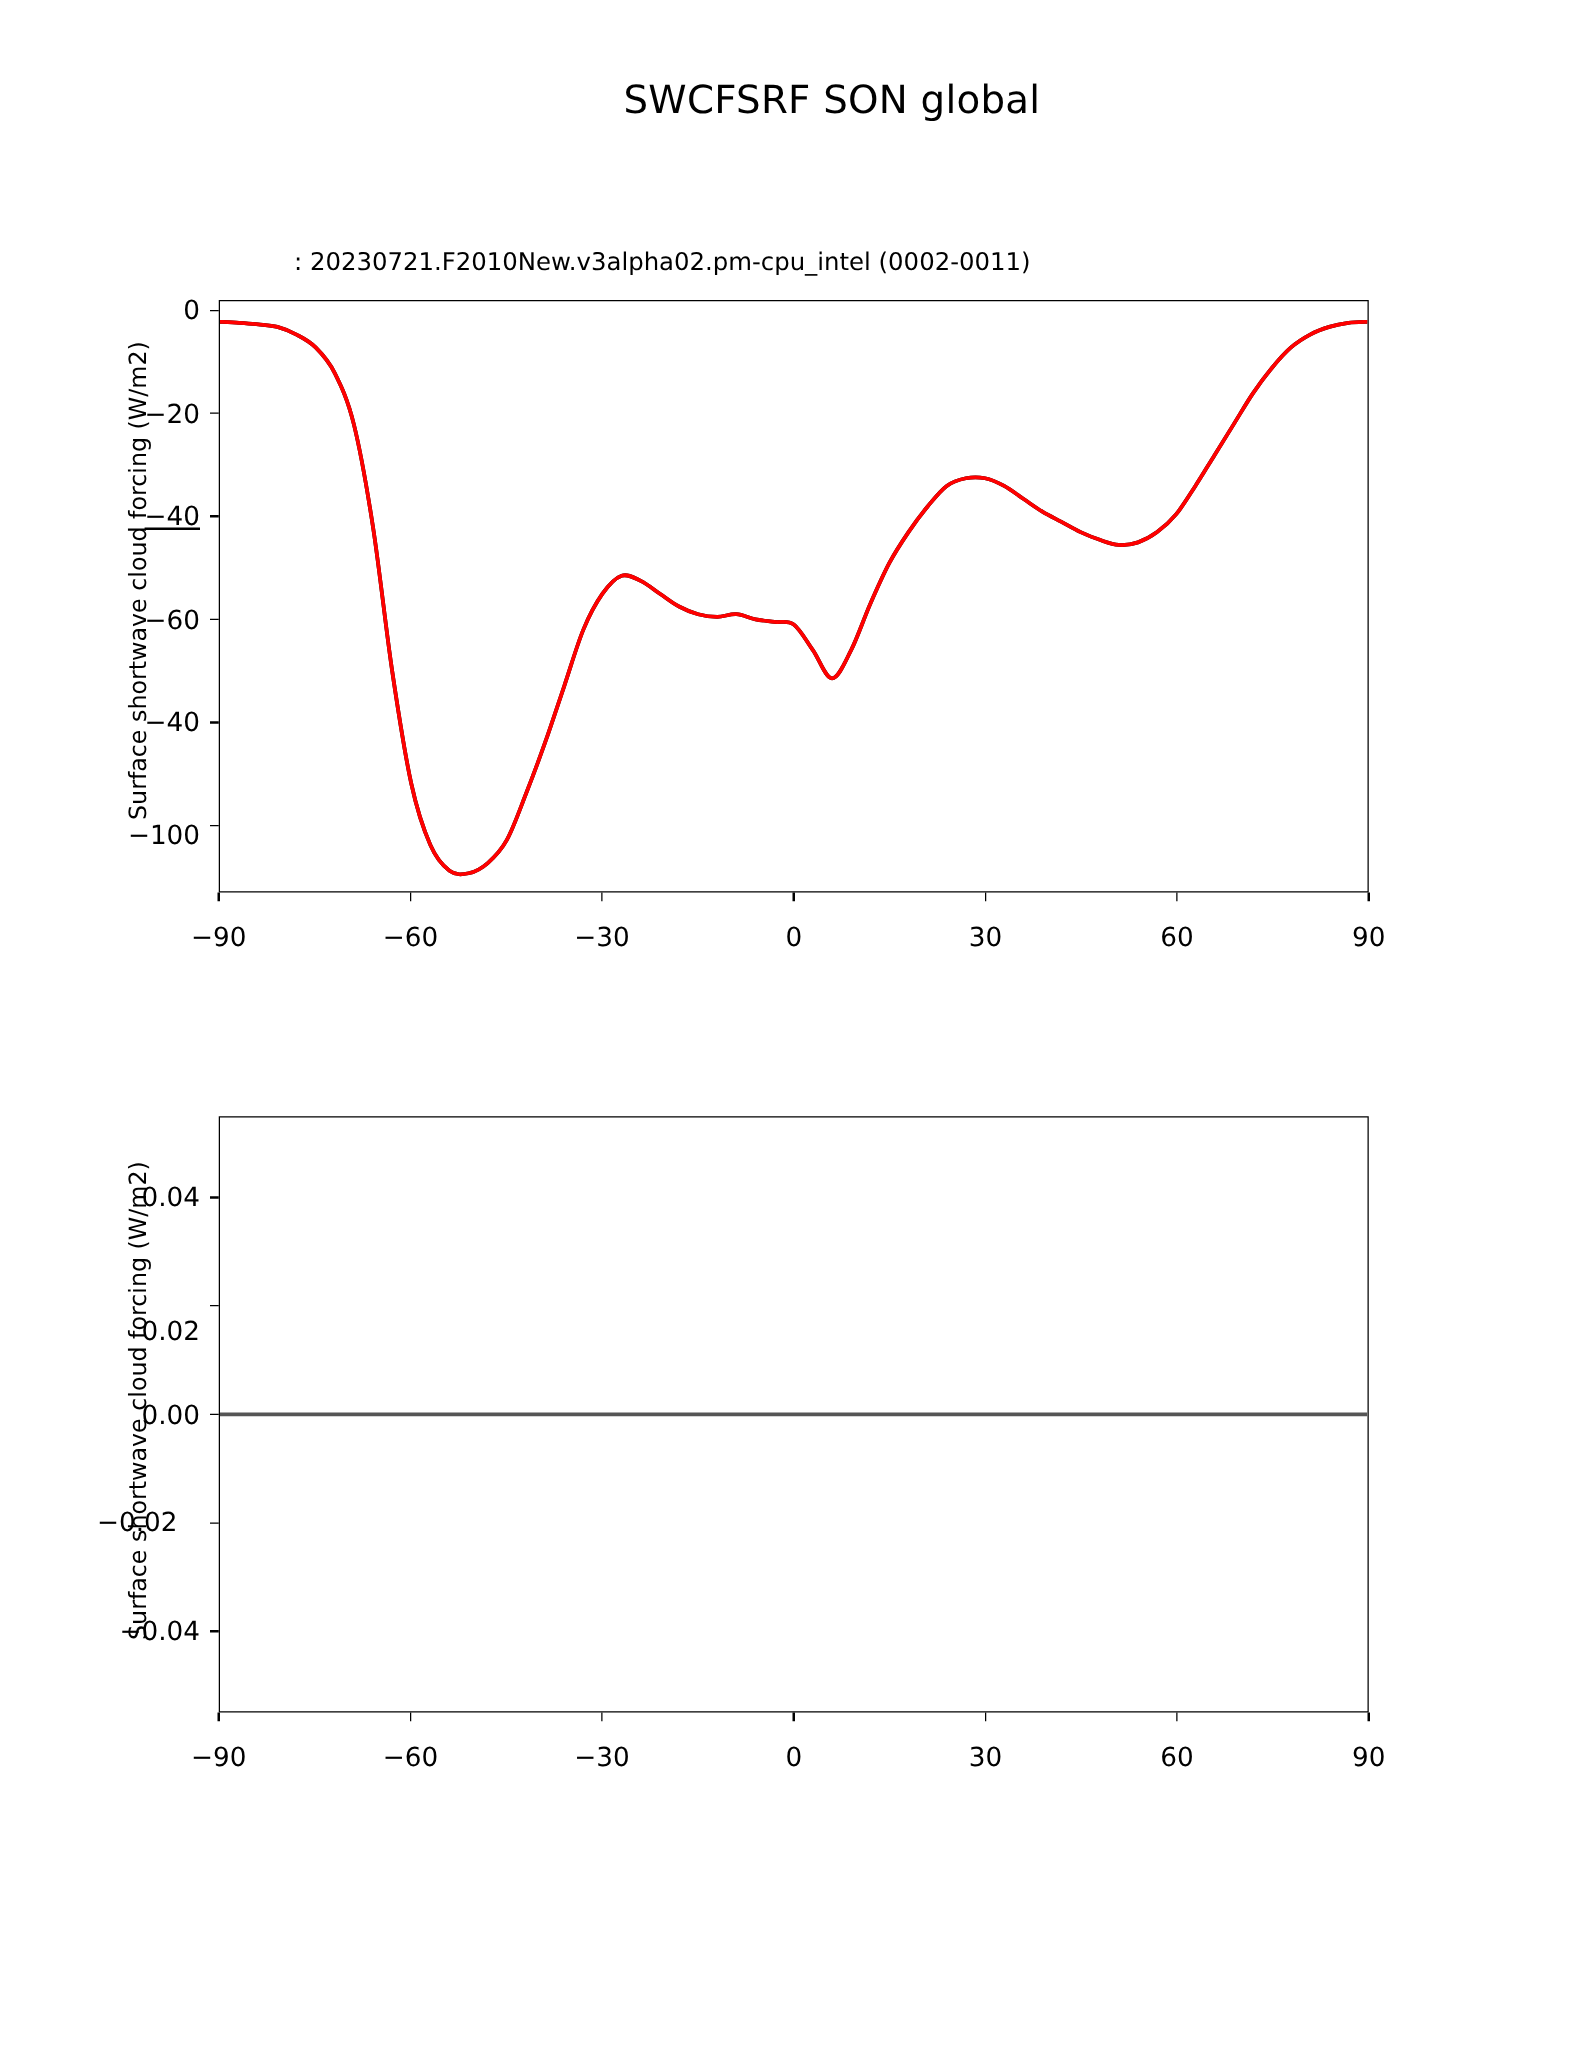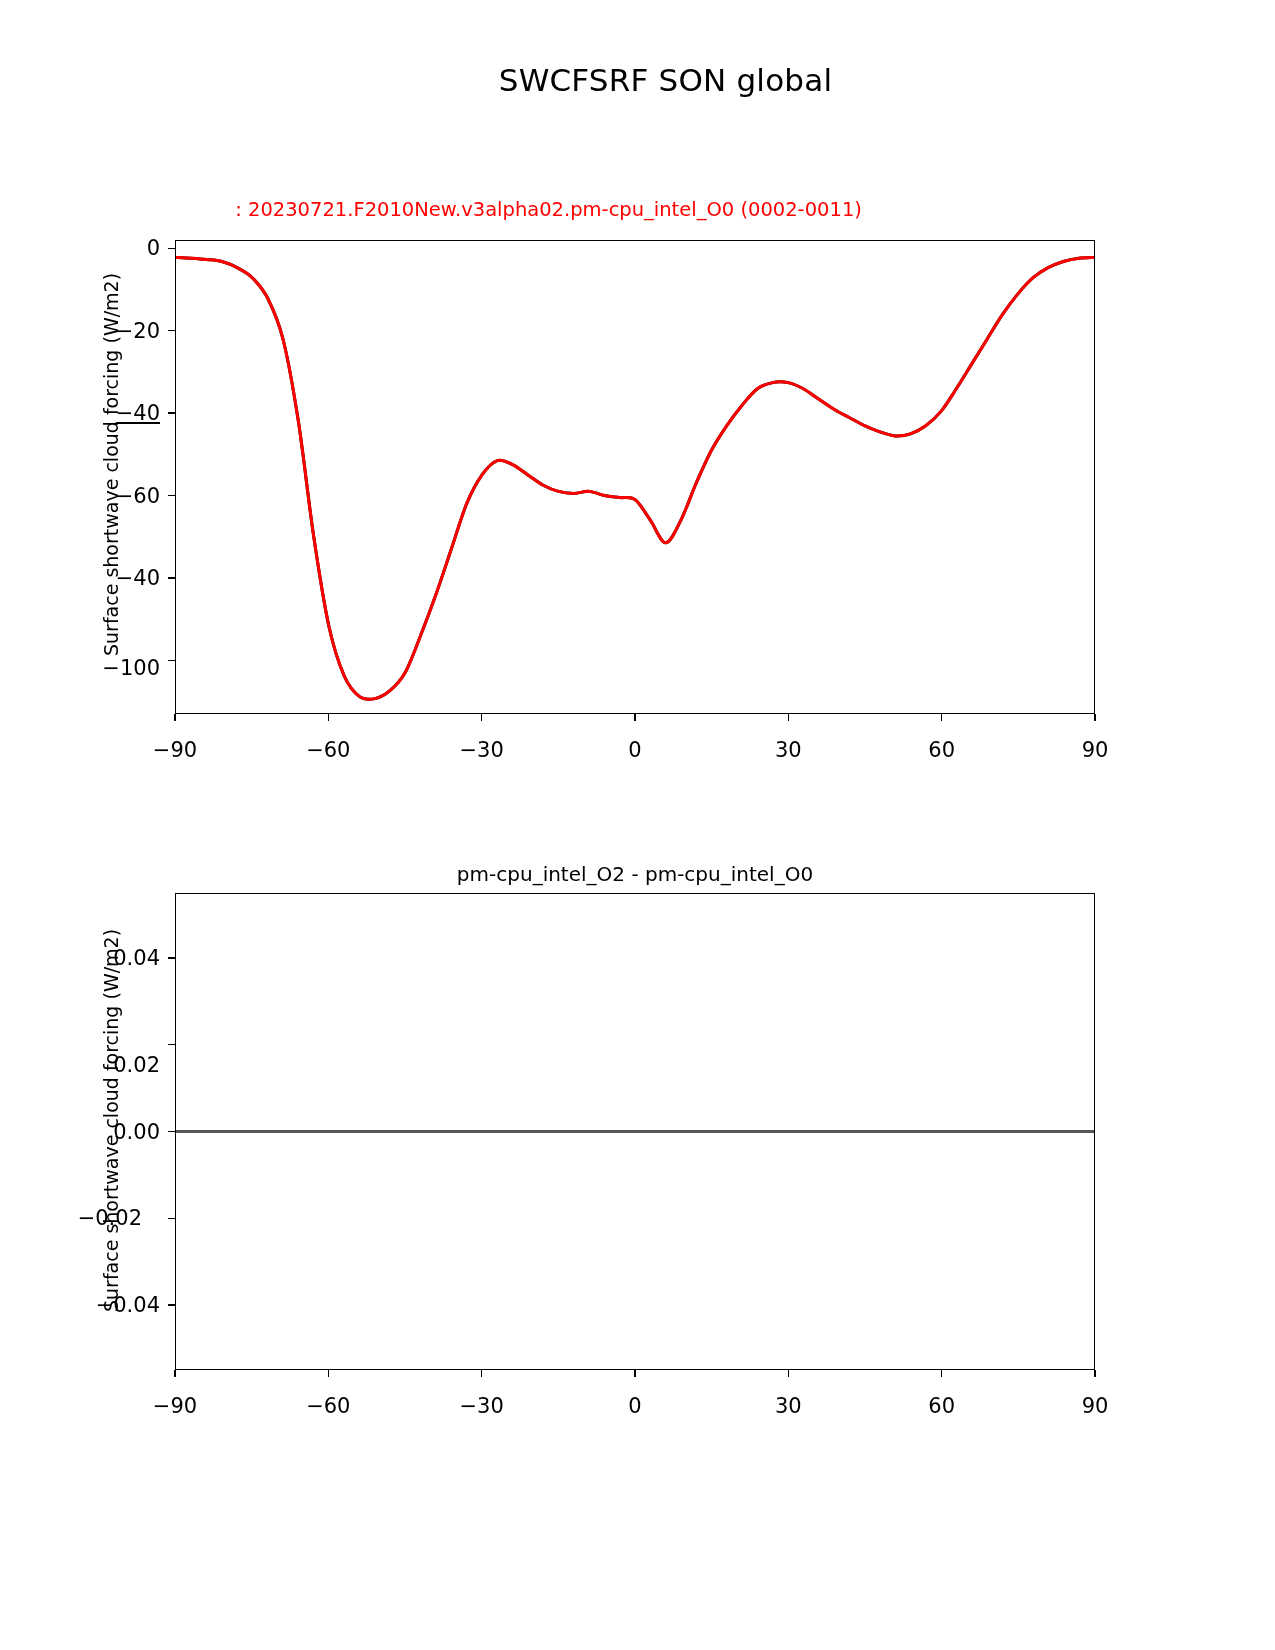--- a/index.html
+++ b/index.html
@@ -112,20 +112,23 @@
   }
 </style>
 </head>
 <body>
 
 <div class="figure">
 
   <div class="suptitle">SWCFSRF SON global</div>
 
   <div class="legend-block">
+    <div class="legend-line-1">
+      <span>: </span><span>20230721.F2010New.v3alpha02.pm-cpu_intel (0002-0011)</span>
+    </div>
     <div class="legend-line-2">
       <span>: </span><span>20230721.F2010New.v3alpha02.pm-cpu_intel_O0 (0002-0011)</span>
     </div>
   </div>
 
   <div class="axes" id="axes-top">
     <div class="plotarea">
       <svg id="svg-top" viewBox="0 0 920 474" preserveAspectRatio="none">
           <path d="M 0.00 16.49 C 2.56 16.62, 10.22 16.97, 15.33 17.31 C 20.44 17.65, 25.56 18.00, 30.67 18.55 C 35.78 19.10, 40.89 19.23, 46.00 20.61 C 51.11 21.98, 56.22 24.04, 61.33 26.79 C 66.44 29.54, 71.56 31.94, 76.67 37.10 C 81.78 42.25, 86.89 47.40, 92.00 57.70 C 97.11 68.01, 102.22 78.31, 107.33 98.92 C 112.44 119.53, 117.56 148.38, 122.67 181.36 C 127.78 214.33, 132.89 262.42, 138.00 296.77 C 143.11 331.11, 148.22 364.09, 153.33 387.44 C 158.44 410.80, 163.56 425.23, 168.67 436.90 C 173.78 448.58, 178.89 453.73, 184.00 457.51 C 189.11 461.29, 194.22 460.60, 199.33 459.57 C 204.44 458.54, 209.56 455.80, 214.67 451.33 C 219.78 446.87, 224.89 442.06, 230.00 432.78 C 235.11 423.51, 240.22 408.74, 245.33 395.69 C 250.44 382.63, 255.56 368.90, 260.67 354.47 C 265.78 340.04, 270.89 324.24, 276.00 309.13 C 281.11 294.02, 286.22 276.16, 291.33 263.79 C 296.44 251.43, 301.56 242.15, 306.67 234.94 C 311.78 227.73, 316.89 222.23, 322.00 220.51 C 327.11 218.80, 332.22 222.23, 337.33 224.63 C 342.44 227.04, 347.56 231.50, 352.67 234.94 C 357.78 238.37, 362.89 242.50, 368.00 245.24 C 373.11 247.99, 378.22 250.05, 383.33 251.43 C 388.44 252.80, 393.56 253.49, 398.67 253.49 C 403.78 253.49, 408.89 251.08, 414.00 251.43 C 419.11 251.77, 424.22 254.52, 429.33 255.55 C 434.44 256.58, 439.56 256.92, 444.67 257.61 C 449.78 258.30, 454.89 255.89, 460.00 259.67 C 465.11 263.45, 470.22 273.07, 475.33 280.28 C 480.44 287.49, 485.56 302.95, 490.67 302.95 C 495.78 302.95, 500.89 290.24, 506.00 280.28 C 511.11 270.32, 516.22 254.86, 521.33 243.18 C 526.44 231.50, 531.56 219.83, 536.67 210.21 C 541.78 200.59, 546.89 193.03, 552.00 185.48 C 557.11 177.92, 562.22 171.05, 567.33 164.87 C 572.44 158.69, 577.56 152.16, 582.67 148.38 C 587.78 144.60, 592.89 143.23, 598.00 142.20 C 603.11 141.17, 608.22 141.17, 613.33 142.20 C 618.44 143.23, 623.56 145.63, 628.67 148.38 C 633.78 151.13, 638.89 155.25, 644.00 158.69 C 649.11 162.12, 654.22 165.90, 659.33 168.99 C 664.44 172.08, 669.56 174.49, 674.67 177.23 C 679.78 179.98, 684.89 183.07, 690.00 185.48 C 695.11 187.88, 700.22 189.94, 705.33 191.66 C 710.44 193.38, 715.56 195.44, 720.67 195.78 C 725.78 196.13, 730.89 195.44, 736.00 193.72 C 741.11 192.00, 746.22 189.26, 751.33 185.48 C 756.44 181.70, 761.56 177.23, 766.67 171.05 C 771.78 164.87, 776.89 156.28, 782.00 148.38 C 787.11 140.48, 792.22 131.90, 797.33 123.65 C 802.44 115.41, 807.56 107.17, 812.67 98.92 C 817.78 90.68, 822.89 81.75, 828.00 74.19 C 833.11 66.63, 838.22 59.77, 843.33 53.58 C 848.44 47.40, 853.56 41.56, 858.67 37.10 C 863.78 32.63, 868.89 29.54, 874.00 26.79 C 879.11 24.04, 884.22 22.19, 889.33 20.61 C 894.44 19.03, 899.56 18.00, 904.67 17.31 C 909.78 16.62, 917.44 16.62, 920.00 16.49" fill="none" stroke="#000000" stroke-width="3" stroke-linecap="round" stroke-linejoin="round"></path>
           <path d="M 0.00 16.49 C 2.56 16.62, 10.22 16.97, 15.33 17.31 C 20.44 17.65, 25.56 18.00, 30.67 18.55 C 35.78 19.10, 40.89 19.23, 46.00 20.61 C 51.11 21.98, 56.22 24.04, 61.33 26.79 C 66.44 29.54, 71.56 31.94, 76.67 37.10 C 81.78 42.25, 86.89 47.40, 92.00 57.70 C 97.11 68.01, 102.22 78.31, 107.33 98.92 C 112.44 119.53, 117.56 148.38, 122.67 181.36 C 127.78 214.33, 132.89 262.42, 138.00 296.77 C 143.11 331.11, 148.22 364.09, 153.33 387.44 C 158.44 410.80, 163.56 425.23, 168.67 436.90 C 173.78 448.58, 178.89 453.73, 184.00 457.51 C 189.11 461.29, 194.22 460.60, 199.33 459.57 C 204.44 458.54, 209.56 455.80, 214.67 451.33 C 219.78 446.87, 224.89 442.06, 230.00 432.78 C 235.11 423.51, 240.22 408.74, 245.33 395.69 C 250.44 382.63, 255.56 368.90, 260.67 354.47 C 265.78 340.04, 270.89 324.24, 276.00 309.13 C 281.11 294.02, 286.22 276.16, 291.33 263.79 C 296.44 251.43, 301.56 242.15, 306.67 234.94 C 311.78 227.73, 316.89 222.23, 322.00 220.51 C 327.11 218.80, 332.22 222.23, 337.33 224.63 C 342.44 227.04, 347.56 231.50, 352.67 234.94 C 357.78 238.37, 362.89 242.50, 368.00 245.24 C 373.11 247.99, 378.22 250.05, 383.33 251.43 C 388.44 252.80, 393.56 253.49, 398.67 253.49 C 403.78 253.49, 408.89 251.08, 414.00 251.43 C 419.11 251.77, 424.22 254.52, 429.33 255.55 C 434.44 256.58, 439.56 256.92, 444.67 257.61 C 449.78 258.30, 454.89 255.89, 460.00 259.67 C 465.11 263.45, 470.22 273.07, 475.33 280.28 C 480.44 287.49, 485.56 302.95, 490.67 302.95 C 495.78 302.95, 500.89 290.24, 506.00 280.28 C 511.11 270.32, 516.22 254.86, 521.33 243.18 C 526.44 231.50, 531.56 219.83, 536.67 210.21 C 541.78 200.59, 546.89 193.03, 552.00 185.48 C 557.11 177.92, 562.22 171.05, 567.33 164.87 C 572.44 158.69, 577.56 152.16, 582.67 148.38 C 587.78 144.60, 592.89 143.23, 598.00 142.20 C 603.11 141.17, 608.22 141.17, 613.33 142.20 C 618.44 143.23, 623.56 145.63, 628.67 148.38 C 633.78 151.13, 638.89 155.25, 644.00 158.69 C 649.11 162.12, 654.22 165.90, 659.33 168.99 C 664.44 172.08, 669.56 174.49, 674.67 177.23 C 679.78 179.98, 684.89 183.07, 690.00 185.48 C 695.11 187.88, 700.22 189.94, 705.33 191.66 C 710.44 193.38, 715.56 195.44, 720.67 195.78 C 725.78 196.13, 730.89 195.44, 736.00 193.72 C 741.11 192.00, 746.22 189.26, 751.33 185.48 C 756.44 181.70, 761.56 177.23, 766.67 171.05 C 771.78 164.87, 776.89 156.28, 782.00 148.38 C 787.11 140.48, 792.22 131.90, 797.33 123.65 C 802.44 115.41, 807.56 107.17, 812.67 98.92 C 817.78 90.68, 822.89 81.75, 828.00 74.19 C 833.11 66.63, 838.22 59.77, 843.33 53.58 C 848.44 47.40, 853.56 41.56, 858.67 37.10 C 863.78 32.63, 868.89 29.54, 874.00 26.79 C 879.11 24.04, 884.22 22.19, 889.33 20.61 C 894.44 19.03, 899.56 18.00, 904.67 17.31 C 909.78 16.62, 917.44 16.62, 920.00 16.49" fill="none" stroke="#ff0000" stroke-width="3" stroke-linecap="round" stroke-linejoin="round"></path>
@@ -155,21 +158,20 @@
       <div class="ytick-label" style="left: 35px; width: 125px; top: 413.113px; text-decoration: underline;">−40</div>
       <div class="ytick-mark" style="left: 168px; top: 494.848px;"></div>
       <div class="ytick-label" style="left: 35px; width: 125px; top: 495.548px;">−60</div>
       <div class="ytick-mark" style="left: 168px; top: 577.283px;"></div>
       <div class="ytick-label" style="left: 35px; width: 125px; top: 577.983px;">−40</div>
       <div class="ytick-mark" style="left: 168px; top: 659.717px;"></div>
       <div class="ytick-label" style="left: 35px; width: 125px; top: 668px;">−100</div>
     </div>
   <div class="ylabel" id="ylabel-top" style="left:100px; top:656px;">Surface shortwave cloud forcing (W/m2)</div>
 
-  <div class="axes-title" style="left:635px; top:862px;">pm-cpu_intel_O2 - pm-cpu_intel_O0</div>
   <div class="axes" id="axes-bottom">
     <div class="plotarea">
       <svg id="svg-bottom" viewBox="0 0 920 477" preserveAspectRatio="none">
           <path d="M 0.00 238.50 C 153.33 238.50, 766.67 238.50, 920.00 238.50" fill="none" stroke="#555555" stroke-width="3" stroke-linecap="round" stroke-linejoin="round"></path>
         </svg>
     </div>
   </div>
   <div id="ticks-bottom">
       <div class="xtick-mark" style="left: 174.3px; top: 1370px;"></div>
       <div class="xtick-label" style="left: 175px; top: 1382px;">−90</div>

